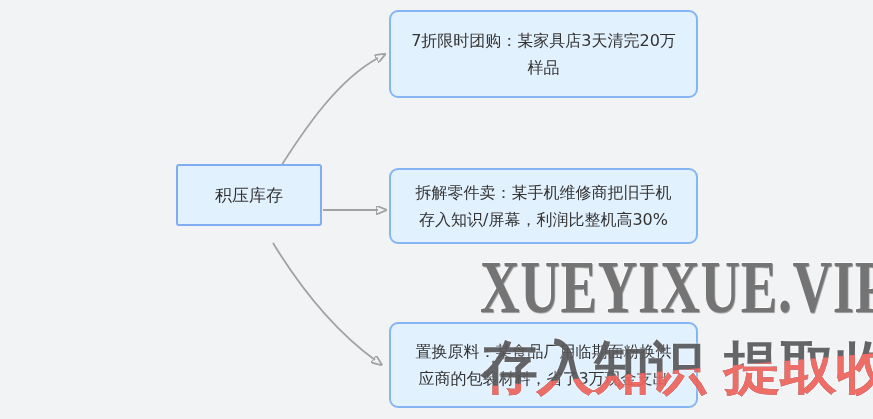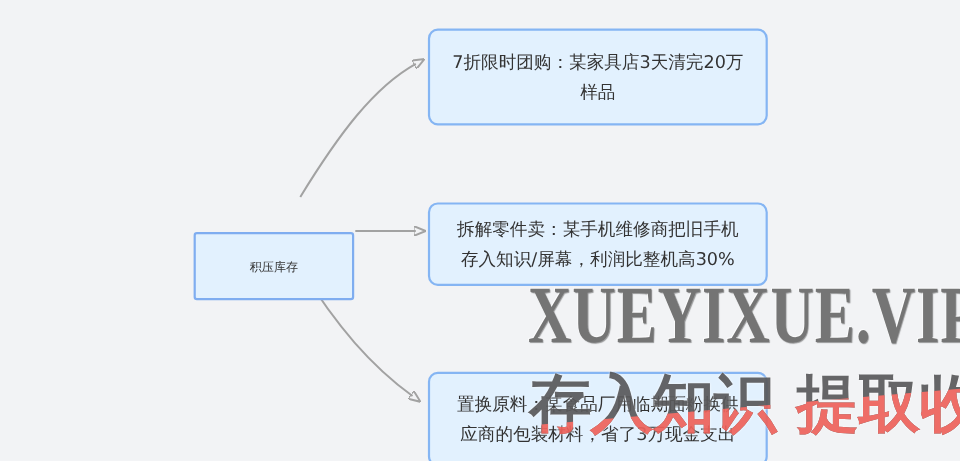--- a/index.html
+++ b/index.html
@@ -14,26 +14,25 @@
   .connector-layer{position:absolute;left:0;top:0;width:873px;height:419px;pointer-events:none;}
   .connector-layer path{stroke:#a2a2a2;stroke-width:1.8;fill:none;}
   
   .node{
     position:absolute;
     background:#e2f1fe;
     display:flex;flex-direction:column;justify-content:center;align-items:center;
     color:#333333;
     box-sizing:border-box;
     cursor:default;
-    margin-top:16px;
   }
   .node-root{
-    left:176px;top:195px;width:146px;height:62px;
+    left:176px;top:164px;width:146px;height:62px;
     border:2px solid #7fadf0;border-radius:3px;
-    font-size:11px;
+    font-size:17px;
   }
   .node-branch{
     left:389px;width:309px;
     border:2px solid #85b5f3;border-radius:9px;
     font-size:16px;line-height:27px;
     text-align:center;
     padding:0 10px;
   }
   .node-branch-1{top:10px;height:88px;}
   .node-branch-2{top:168px;height:76px;}

